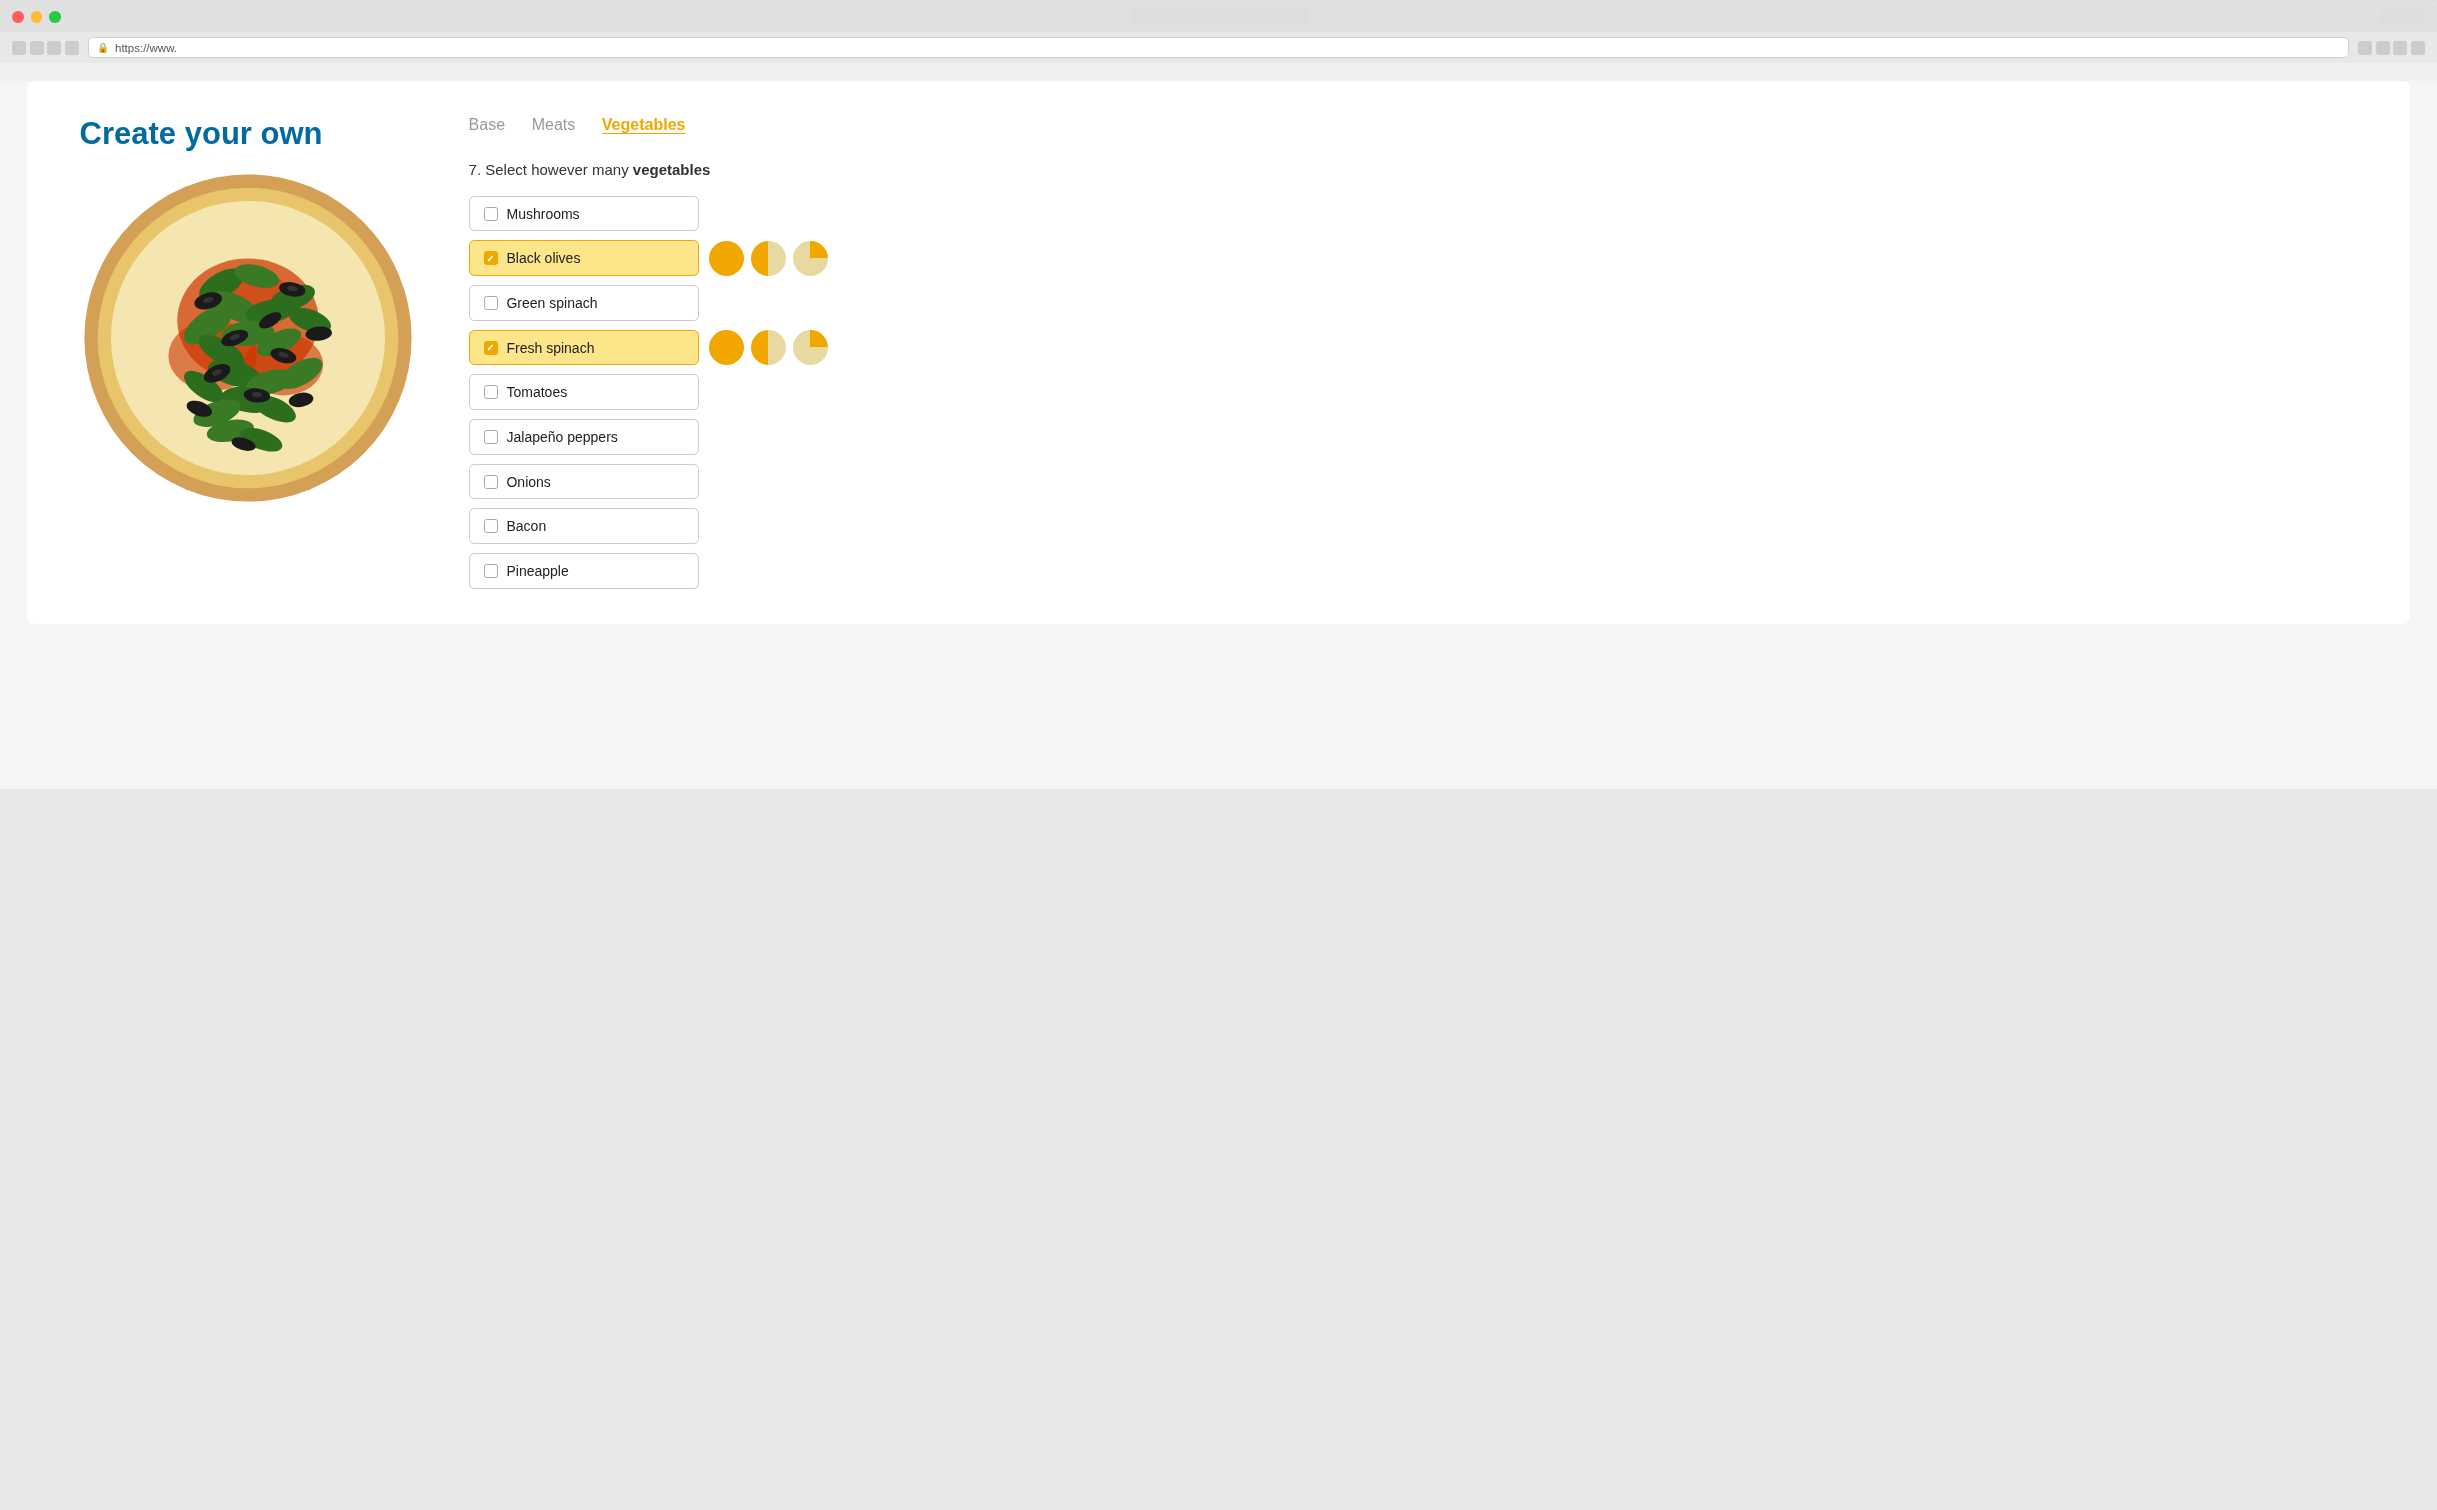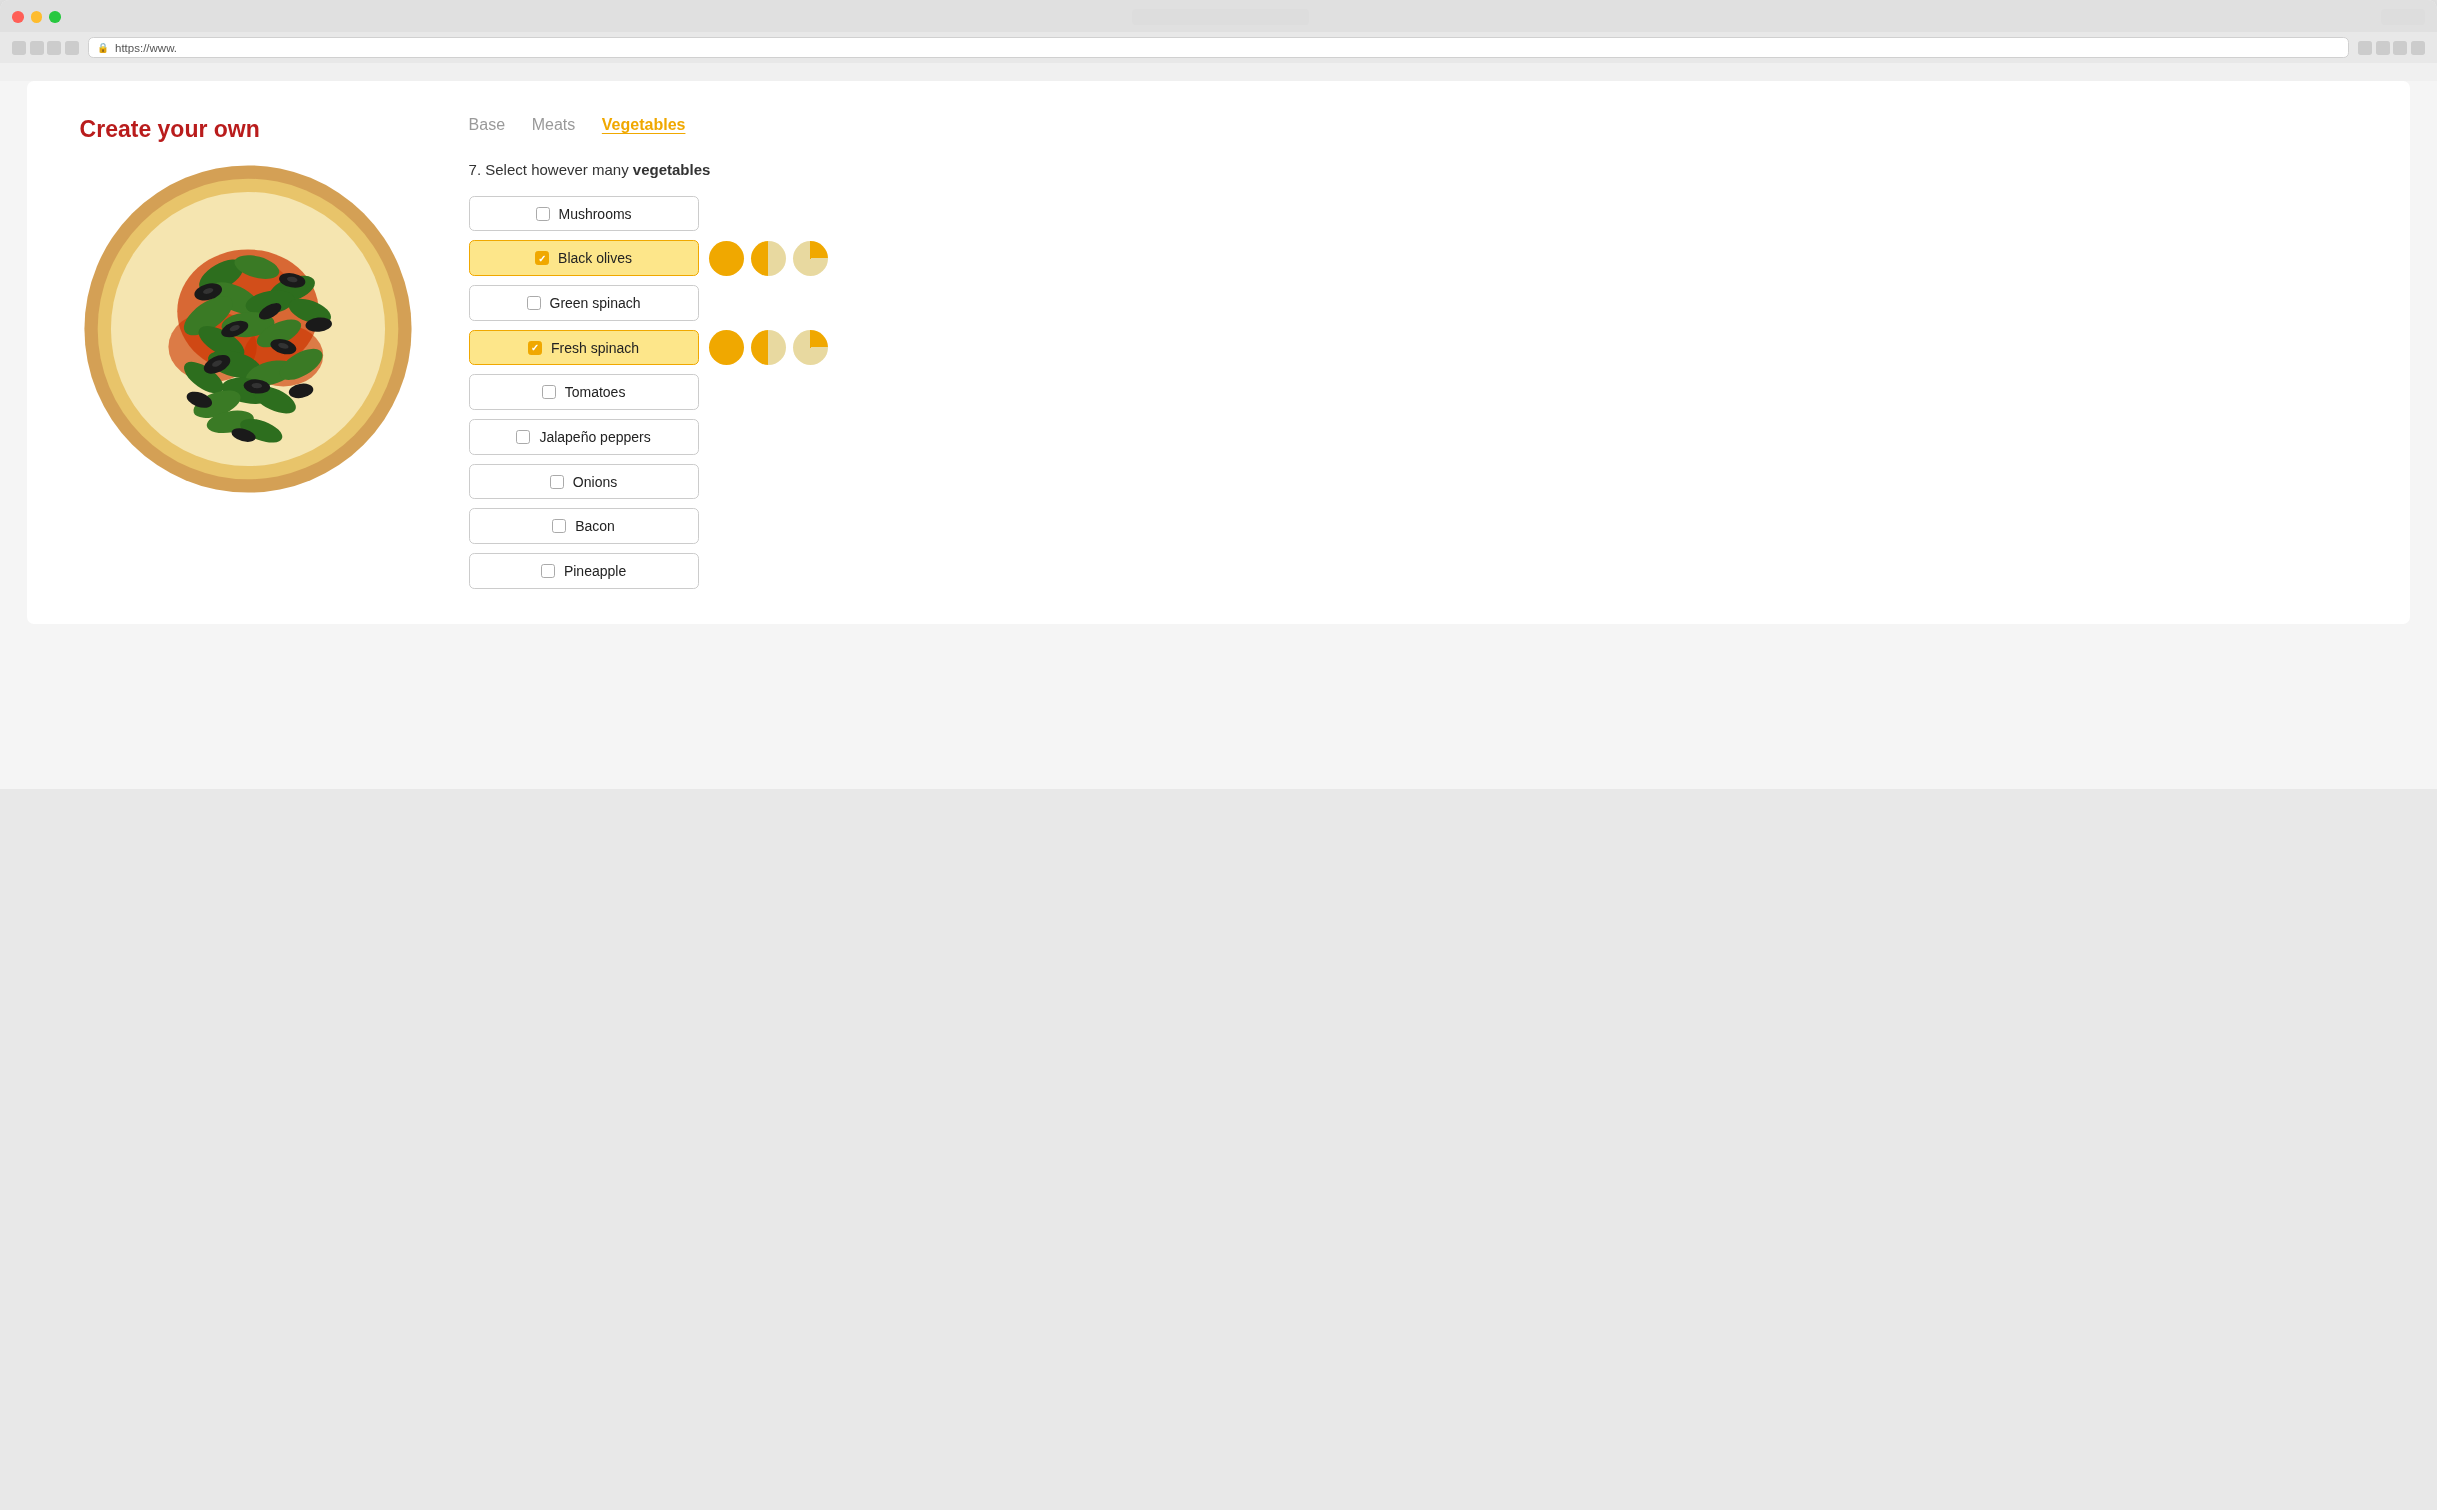--- a/index.html
+++ b/index.html
@@ -74,23 +74,23 @@
     }
 
     
     .pizza-section {
       flex: 0 0 336px;
       display: flex;
       flex-direction: column;
       align-items: flex-start;
     }
     .page-title {
-      font-size: 23px;
+      font-size: 31px;
       font-weight: 800;
-      color: #b91c1c;
+      color: #0369a1;
       margin-bottom: 17.7px;
     }
     .pizza-image {
       width: 336px;
       height: 336px;
       border-radius: 50%;
       overflow: hidden;
       position: relative;
     }
     
@@ -156,21 +156,20 @@
       border: 1.3px solid #ccc;
       border-radius: 5.3px;
       padding: 8.9px 14px;
       width: 230px;
       cursor: pointer;
       background: white;
       font-size: 14px;
       color: #222;
       font-weight: 500;
       user-select: none;
-      justify-content: center;
     }
     .topping-checkbox-label.checked {
       background: #fde68a;
       border-color: #f0a800;
     }
     .custom-checkbox {
       width: 14px; height: 14px;
       border: 1.8px solid #aaa;
       border-radius: 2.7px;
       display: flex; align-items: center; justify-content: center;

